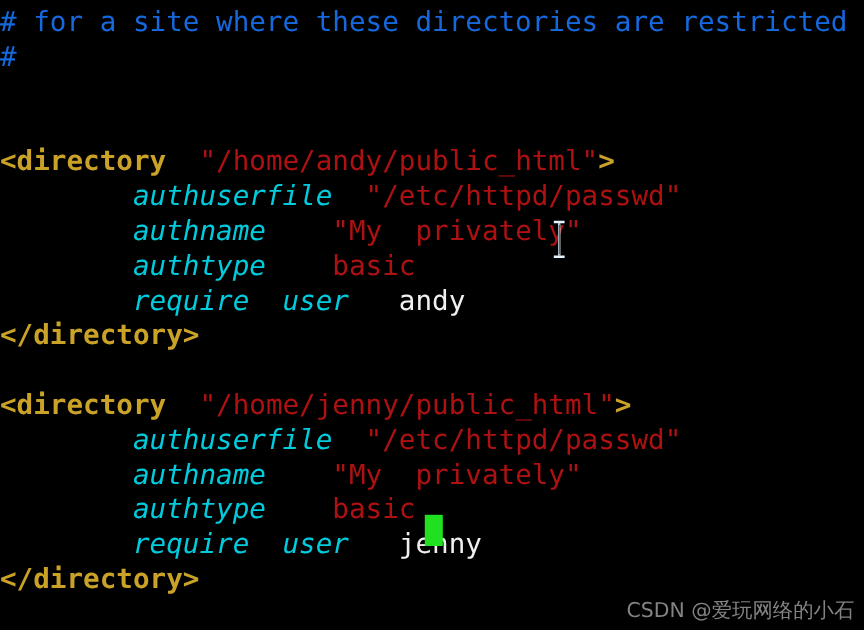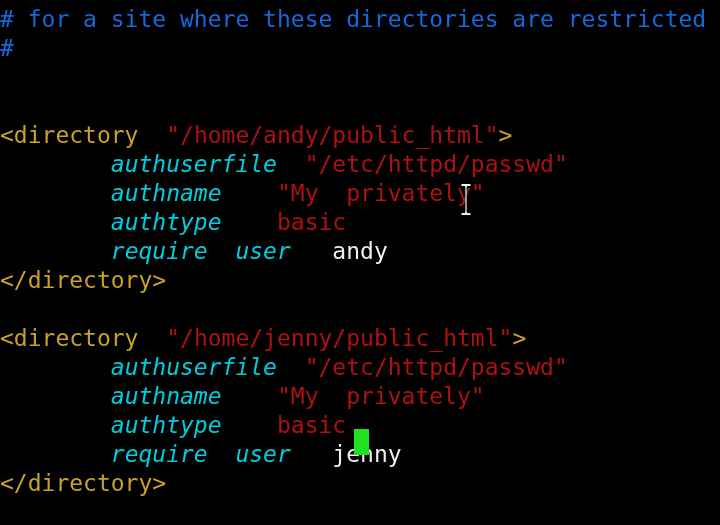--- a/index.html
+++ b/index.html
@@ -31,21 +31,21 @@
     white-space: pre;
     font-family: "DejaVu Sans Mono", "Liberation Mono", monospace;
     -webkit-font-smoothing: none;
   }
   .line {
     height: 29px;
     white-space: pre;
     display: block;
   }
   .c-comment { color: #1668dd; }
-  .c-tag     { color: #c9a227; }
+  .c-tag     { color: #c9a227; font-weight: bold; }
   .c-dir     { color: #00ccdd; font-style: italic; }
   .c-str     { color: #ad1111; }
   .c-plain   { color: #f0f0f0; }
   .c-blank   { color: #000000; }
 
   
   #block-cursor {
     position: absolute;
     left: 354px;
     top: 429px;
@@ -93,14 +93,15 @@
         <line x1="7" y1="3" x2="7" y2="30"></line>
         <line x1="2.5" y1="2" x2="11.5" y2="2"></line>
         <line x1="2.5" y1="31" x2="11.5" y2="31"></line>
       </g>
       <g stroke="#20303c" stroke-width="1" fill="none" opacity="0.9">
         <line x1="7" y1="4" x2="7" y2="29"></line>
       </g>
     </svg>
   </div>
 
+  <div id="watermark" style="color: rgb(154, 154, 154);">CSDN @爱玩网络的小石</div>
 
 </div>
 
 </body></html>

